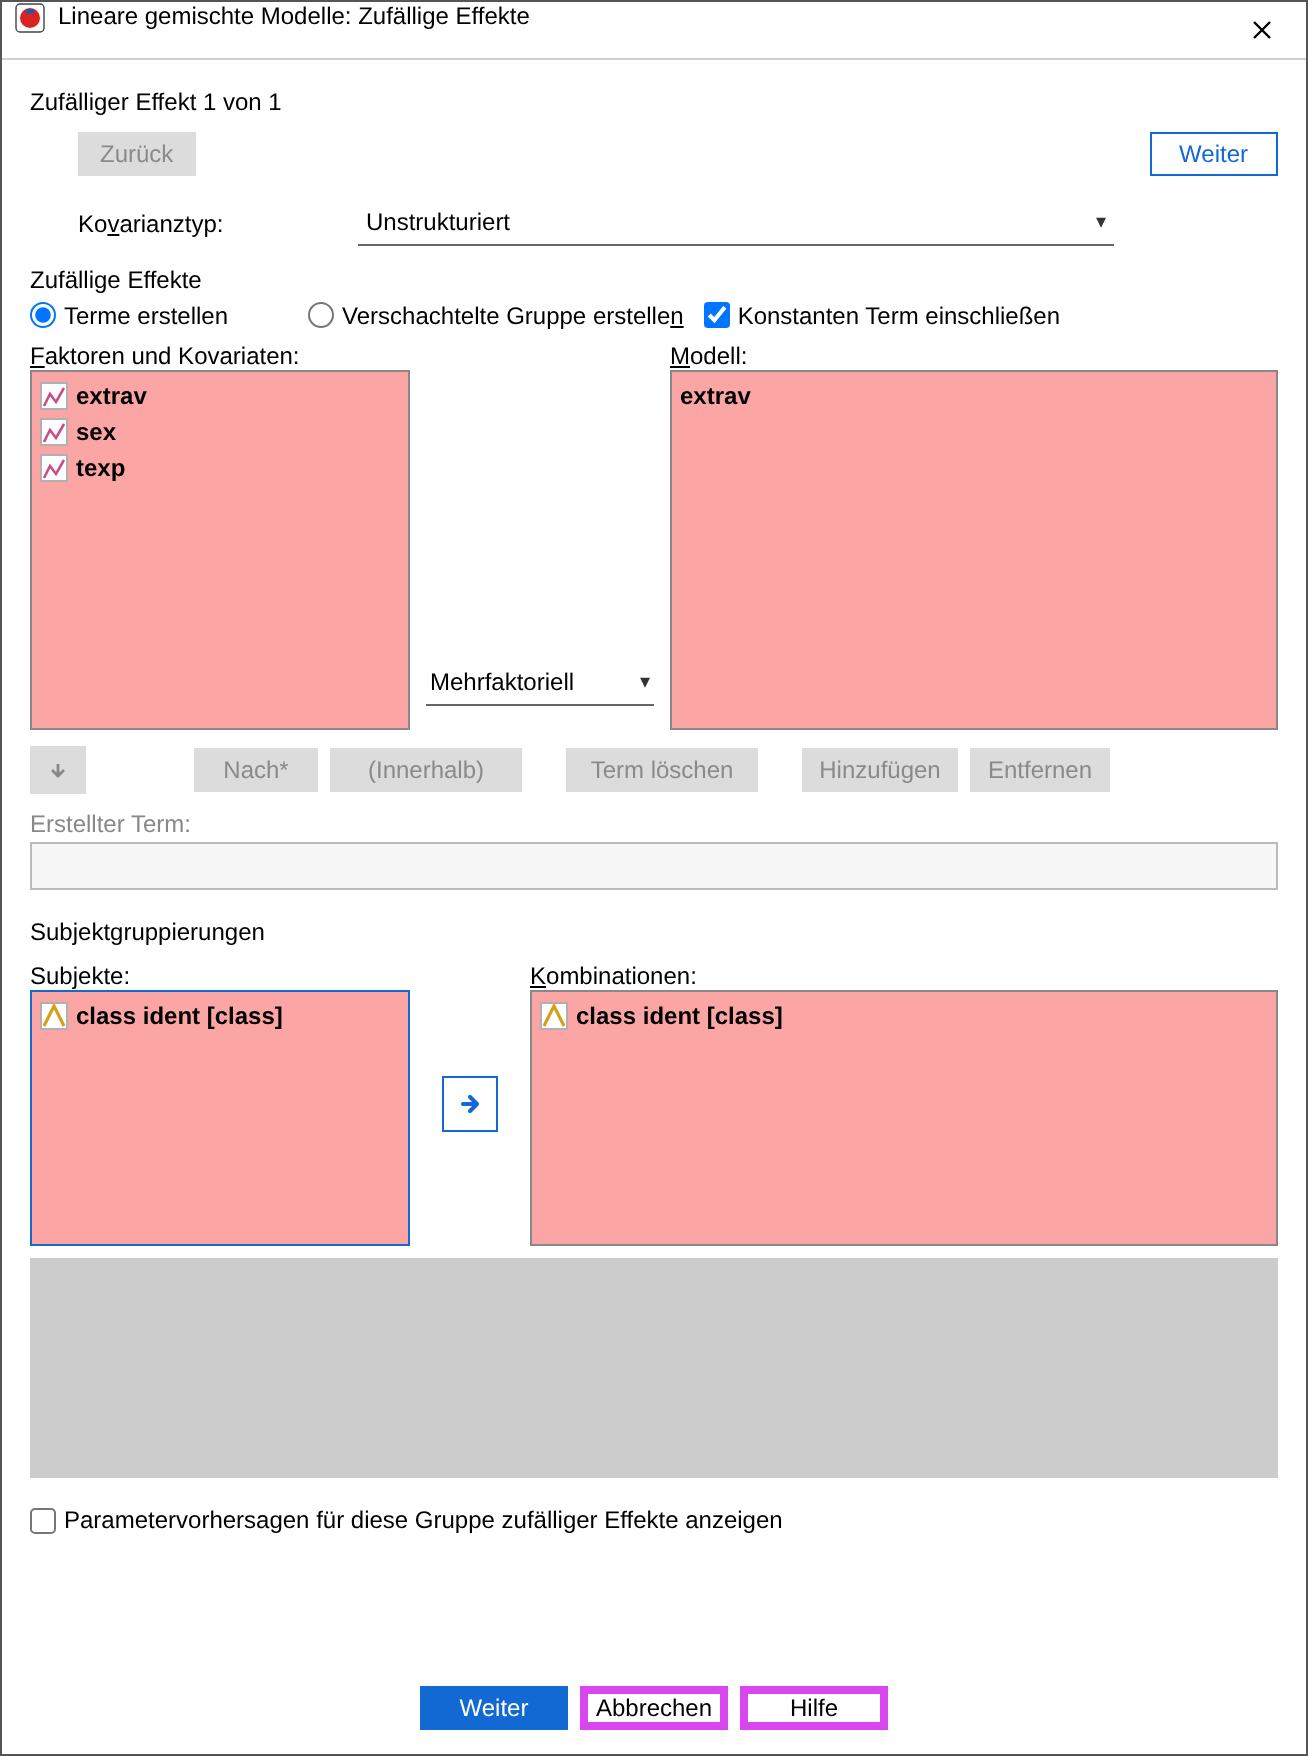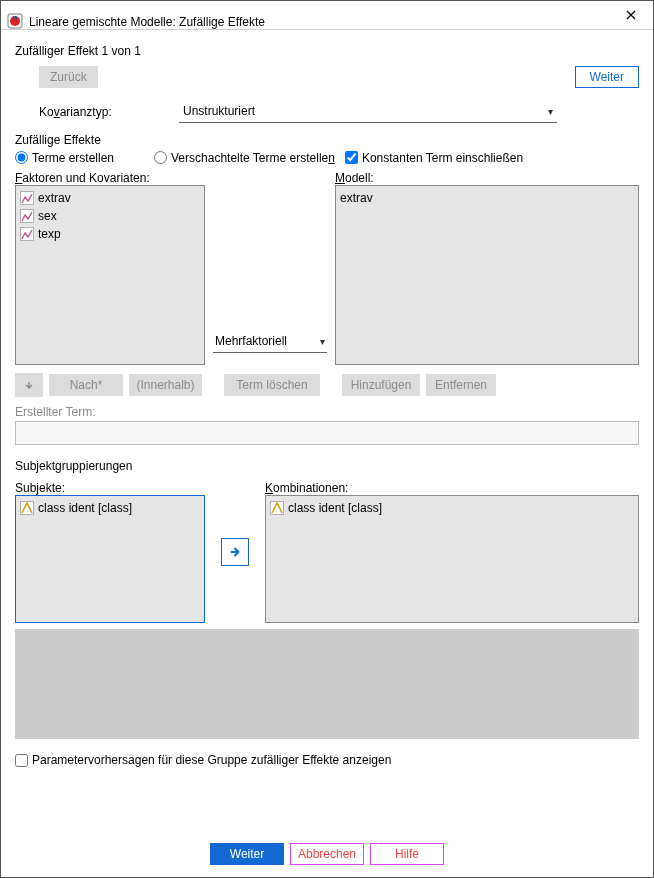--- a/index.html
+++ b/index.html
@@ -15,21 +15,21 @@
     height: 878px;
     box-sizing: border-box;
     border: 1px solid #555;
     background: #fff;
     display: flex;
     flex-direction: column;
   }
   .titlebar {
     height: 28px;
     display: flex;
-    align-items: flex-end;
+    align-items: flex-start;
     padding: 0 6px;
     border-bottom: 1px solid #d0d0d0;
     background: #fff;
   }
   .titlebar .app-icon {
     width: 16px; height: 16px;
     margin-right: 6px;
     position: relative;
     flex: 0 0 16px;
   }
@@ -68,22 +68,22 @@
     border: 1px solid #1269d3;
     color: #1269d3;
   }
   .btn.blue-fill {
     background: #1269d3;
     border: 1px solid #1269d3;
     color: #fff;
   }
   .btn.outline {
     background:#fff;
-    border:1px solid #d946ef;
-    color:#ef4444;
+    border:4px solid #d946ef;
+    color:#000000;
   }
   .label { color: #000; }
   .covar-row { margin: 2px 0 8px 0; }
   .covar-label { width: 140px; padding-left: 24px; }
   .dropdown {
     flex: 1;
     height: 22px;
     border-bottom: 1px solid #666;
     display: flex;
     align-items: center;
@@ -108,25 +108,26 @@
   .radio-row label { display:flex; align-items:flex-start; gap:4px; margin-right:40px; cursor:pointer; }
   .radio-row input[type=radio] { margin:0; }
   .chk-wrap { display:flex; align-items:center; gap:4px; cursor:pointer; }
   .chk-wrap input[type=checkbox]{ margin:0; }
   .cols { display:flex; gap:0; }
   .col1 { width: 190px; }
   .colMid { width: 130px; display:flex; flex-direction:column; justify-content:flex-end; align-items:center; padding-bottom:12px; padding-left:6px; padding-right:6px; box-sizing:border-box;}
   .col3 { flex:1; }
   .listbox {
     border: 1px solid #888;
-    background:#e5e5e5;
+    background:#fca5a5;
     height: 180px;
     overflow:auto;
     padding: 3px 4px;
     box-sizing:border-box;
+    font-weight:bold;
   }
   .listbox.sel { border: 1px solid #1269d3; }
   .listitem { display:flex; align-items:center; gap:4px; height:18px; cursor:pointer; }
   .scale-icon { width:14px; height:14px; flex:0 0 14px; }
   .nominal-icon { width:14px; height:14px; flex:0 0 14px; }
   .btn-row { display:flex; gap:6px; margin-top:8px; }
   .term-input { border:1px solid #bbb; height:22px; background:#f7f7f7; margin-top:2px; }
   .subjects-row { display:flex; gap:0; margin-top:4px;justify-content:space-between; }
   .subj-col { width: 190px; }
   .subj-mid { width:60px; display:flex; align-items:center; justify-content:center; }
@@ -205,21 +206,21 @@
 
     <div class="section-label">Zufällige Effekte</div>
 
     <div class="radio-row">
       <label>
         <input type="radio" name="termmode" checked="" style="">
         <span>Terme erstellen</span>
       </label>
       <label style="margin-right:10px;">
         <input type="radio" name="termmode" style="">
-        <span><span>Verschachtelte Terme erstelle</span><span class="under">n</span></span>
+        <span><span>Verschachtelte Gruppe erstelle</span><span class="under">n</span></span>
       </label>
       <label class="chk-wrap">
         <input type="checkbox" checked="" style="">
         <span>Konstanten Term einschließen</span>
       </label>
     </div>
 
     <div class="cols">
       <div class="col1">
         <div class="label">
@@ -274,22 +275,22 @@
         </div>
       </div>
     </div>
 
     <div class="btn-row" style="align-items:center;">
       <div class="small-arrow-btn">
         <svg viewBox="0 0 10 10" width="10" height="10">
             <path d="M5 2 L5 8 M2 5 L5 8 L8 5" stroke="#888" stroke-width="1.4" fill="none"></path>
           </svg>
       </div>
-      <button class="btn disabled" style="width:74px;">Nach*</button>
-      <button class="btn disabled" style="width:73px;">(Innerhalb)</button>
+      <button class="btn disabled" style="width:62px;margin-left:48px;">Nach*</button>
+      <button class="btn disabled" style="width:96px;">(Innerhalb)</button>
       <div style="width:10px;"></div>
       <button class="btn disabled" style="width:96px;">Term löschen</button>
       <div style="width:10px;"></div>
       <button class="btn disabled" style="width:78px;text-align:right;">Hinzufügen</button>
       <button class="btn disabled" style="width:70px;">Entfernen</button>
     </div>
 
     <div class="label" style="color:#888; margin-top:8px;">Erstellter Term:</div>
     <div class="term-input"></div>
 

